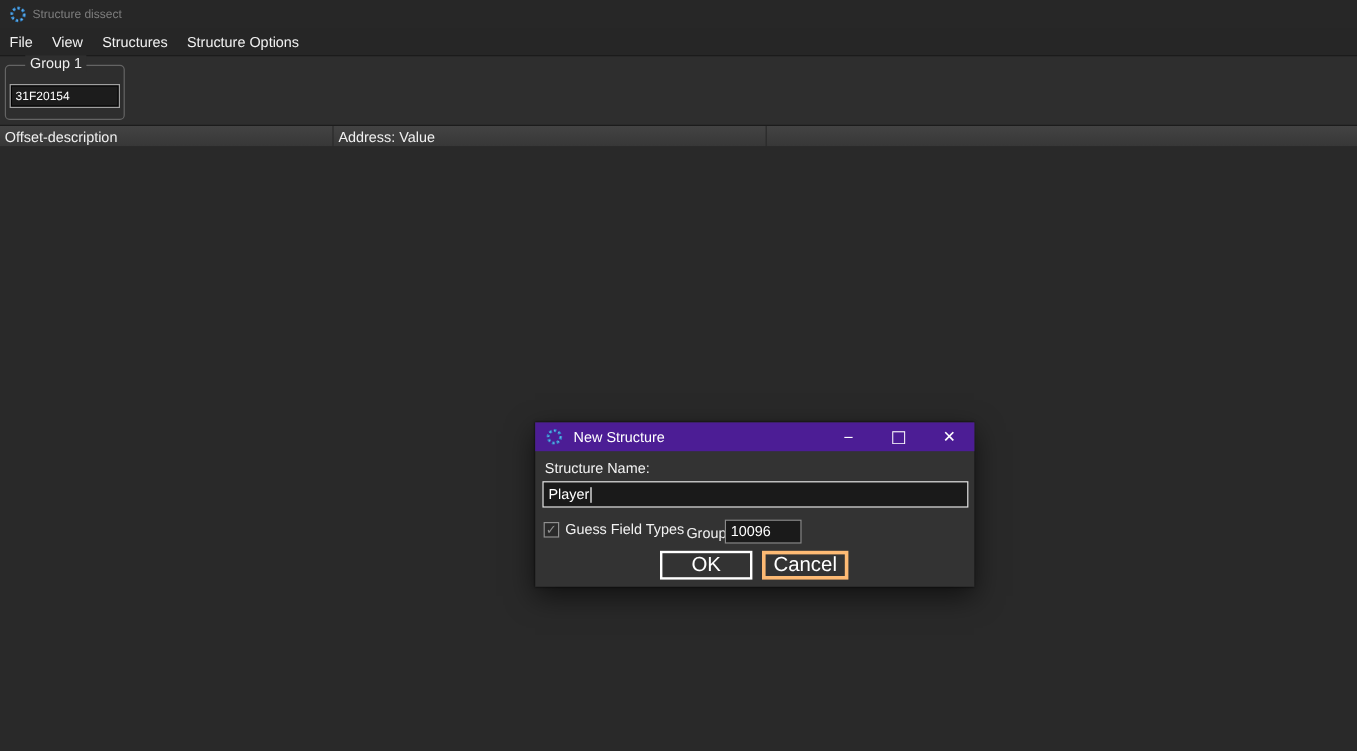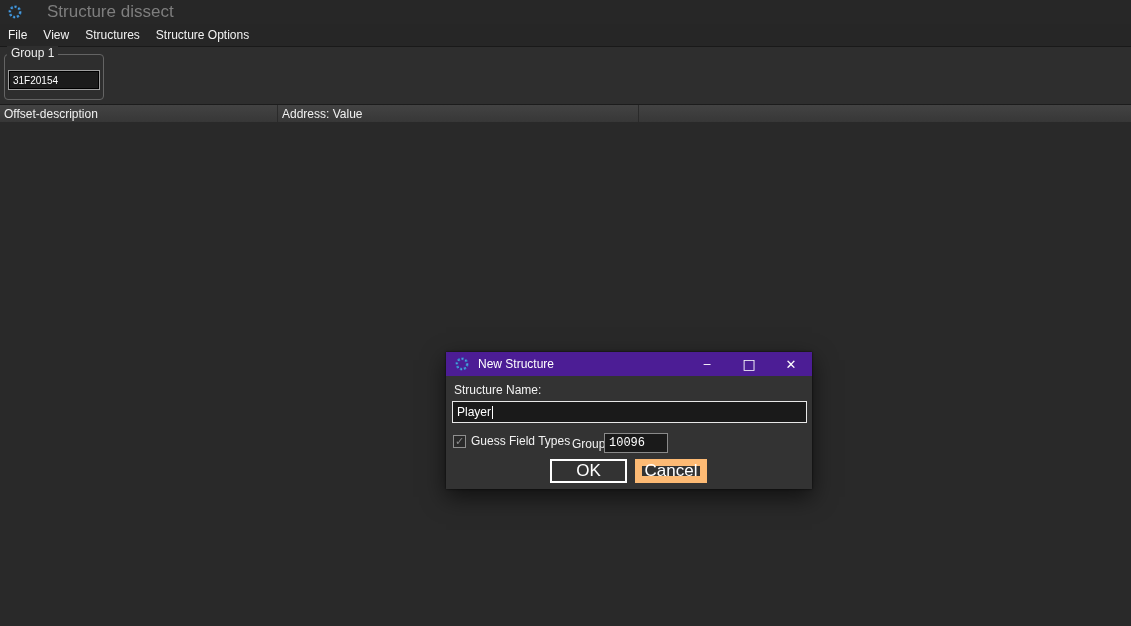--- a/index.html
+++ b/index.html
@@ -13,40 +13,40 @@
     overflow:hidden;
     user-select:none;
   }
   
   .titlebar{
     position:absolute;left:0;top:0;width:100%;height:24px;
     background:#272727;
     display:flex;align-items:center;
   }
   .titlebar .app-icon{margin-left:7px;width:16px;height:16px;flex:0 0 auto;}
-  .titlebar .title-text{margin-left:24px;color:#7e7e7e;font-size:17px;}
+  .titlebar .title-text{margin-left:4px;color:#7e7e7e;font-size:10px;}
   .menubar{
     position:absolute;left:0;top:24px;width:100%;height:22px;
     background:#262626;
     border-bottom:1px solid #191919;
     display:flex;align-items:center;
   }
   .menu-item{
     padding:3px 8px;color:#f2f2f2;cursor:default;
   }
   .toolbar{
     position:absolute;left:0;top:47px;width:100%;height:57px;
     background:#2e2e2e;
   }
   .groupbox{
     position:absolute;left:4px;top:7px;width:98px;height:44px;
     border:1px solid #646464;border-radius:4px;
   }
   .groupbox .legend{
-    position:absolute;top:-9px;left:2px;
+    position:absolute;top:-9px;left:16px;
     background:#2e2e2e;padding:0 4px;color:#ededed;
   }
   .addr-input{
     position:absolute;left:3px;top:15px;width:82px;height:16px;
     background:#1c1c1c;color:#ffffff;
     border:1px solid #a0a0a0;
     box-shadow:inset 0 0 0 1px #000;
     font-family:"Liberation Sans","DejaVu Sans",sans-serif;
     font-size:10px;padding:1px 4px;outline:none;
   }
@@ -108,31 +108,31 @@
     width:11px;height:11px;background:#2a2a2a;border:1px solid #8f8f8f;
     display:flex;align-items:center;justify-content:center;
     color:#8f8f8f;font-size:11px;line-height:1;
     font-family:"DejaVu Sans",sans-serif;
   }
   .checkbox-label{margin-left:5px;color:#f2f2f2;}
   .size-label{left:126px;top:61px;}
   .size-input{
     position:absolute;left:158px;top:57px;width:54px;height:16px;
     background:#1a1a1a;border:1px solid #8a8a8a;
-    color:#ffffff;font-family:Liberation Mono, monospace;
+    color:#ffffff;font-family:Liberation Sans, sans-serif;
     font-size:12px;padding:1px 4px;outline:none;
   }
   .dlg-btn{
     position:absolute;top:83px;height:24px;
     background:#333333;color:#ffffff;
     display:flex;align-items:center;justify-content:center;
     box-sizing:border-box;cursor:default;font-size:17px;
   }
   .ok-btn{left:104px;width:77px;border:2px solid #ffffff;}
-  .cancel-btn{left:189px;width:72px;border:7px solid #fdba74;}
+  .cancel-btn{left:189px;width:72px;border:3px solid #fdba74;}
 </style>
 </head>
 <body>
 
 <div id="screen">
 
   <div class="titlebar">
     <span class="app-icon">
       <svg width="16" height="16" viewBox="0 0 16 16">
         <circle cx="8" cy="8" r="5.2" fill="none" stroke="#2f82c8" stroke-width="2.6" stroke-dasharray="2.2 1.7"></circle>

